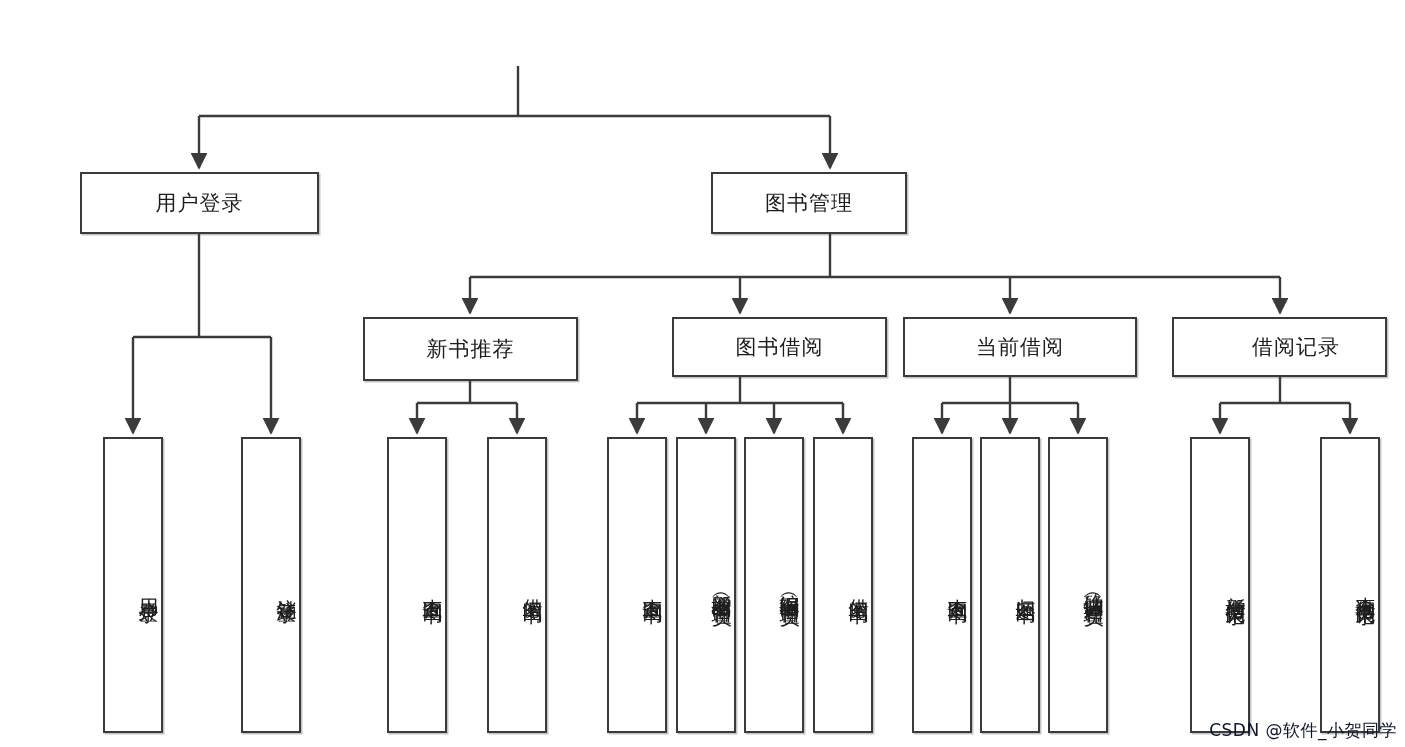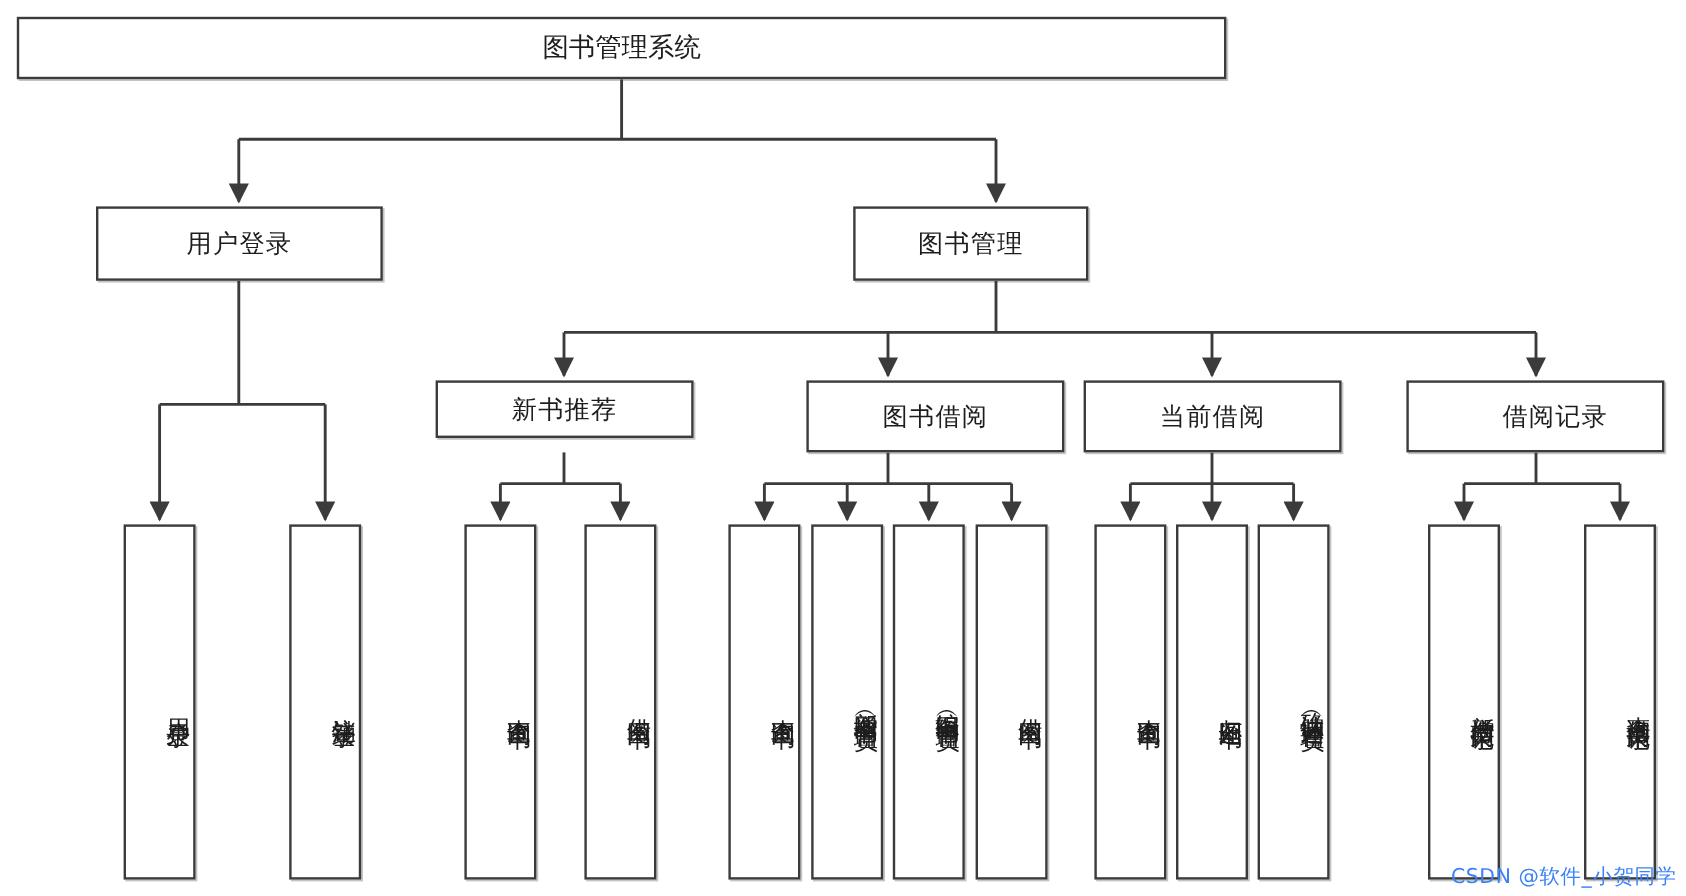--- a/index.html
+++ b/index.html
@@ -58,21 +58,21 @@
   .node.leaf > span {
     writing-mode: vertical-rl;
     text-orientation: upright;
     white-space: nowrap;
   }
   #watermark {
     position: absolute;
     right: 8px;
     bottom: 5px;
     font-size: 17px;
-    color: #3b82f6;
+    color: #0f172a;
     white-space: nowrap;
     letter-spacing: 0.5px;
   }
 </style>
 </head>
 <body>
 
 <div id="canvas">
 
   <svg id="edges" viewBox="0 0 1405 747" width="1405" height="747" xmlns="http://www.w3.org/2000/svg">
@@ -118,38 +118,35 @@
       <path d="M 1010 403 L 1010 433" marker-end="url(#arrow)"></path>
       <path d="M 1078 403 L 1078 433" marker-end="url(#arrow)"></path>
 
       <path d="M 1280 377 L 1280 403"></path>
       <path d="M 1220 403 L 1350 403"></path>
       <path d="M 1220 403 L 1220 433" marker-end="url(#arrow)"></path>
       <path d="M 1350 403 L 1350 433" marker-end="url(#arrow)"></path>
     </g>
   </svg>
 
-  <div class="node root" style="left:14px; top:14px; width:1008px; height:52px;">
-    <span>图书管理系统</span>
-  </div>
 
   <div class="node h" style="left:80px; top:172px; width:239px; height:62px;">
     <span>用户登录</span>
   </div>
   <div class="node h" style="left:711px; top:172px; width:196px; height:62px;">
     <span>图书管理</span>
   </div>
 
-  <div class="node h" style="left:363px; top:317px; width:215px; height:48px;">
+  <div class="node h" style="left:363px; top:317px; width:215px; height:64px;">
     <span>新书推荐</span>
   </div>
   <div class="node h" style="left:633px; top:317px; width:215px; height:60px;margin-left:39px;">
     <span>图书借阅</span>
   </div>
-  <div class="node h" style="left:903px; top:317px; width:215px; height:60px;">
+  <div class="node h" style="left:903px; top:317px; width:234px; height:60px;">
     <span>当前借阅</span>
   </div>
   <div class="node h" style="left:1172px; top:317px; width:215px; height:60px;padding-left:33px;">
     <span>借阅记录</span>
   </div>
 
   <div class="node leaf" style="left:103px; top:437px; width:60px; height:296px;">
     <span>用户登录</span>
   </div>
   <div class="node leaf" style="left:241px; top:437px; width:60px; height:296px;">

